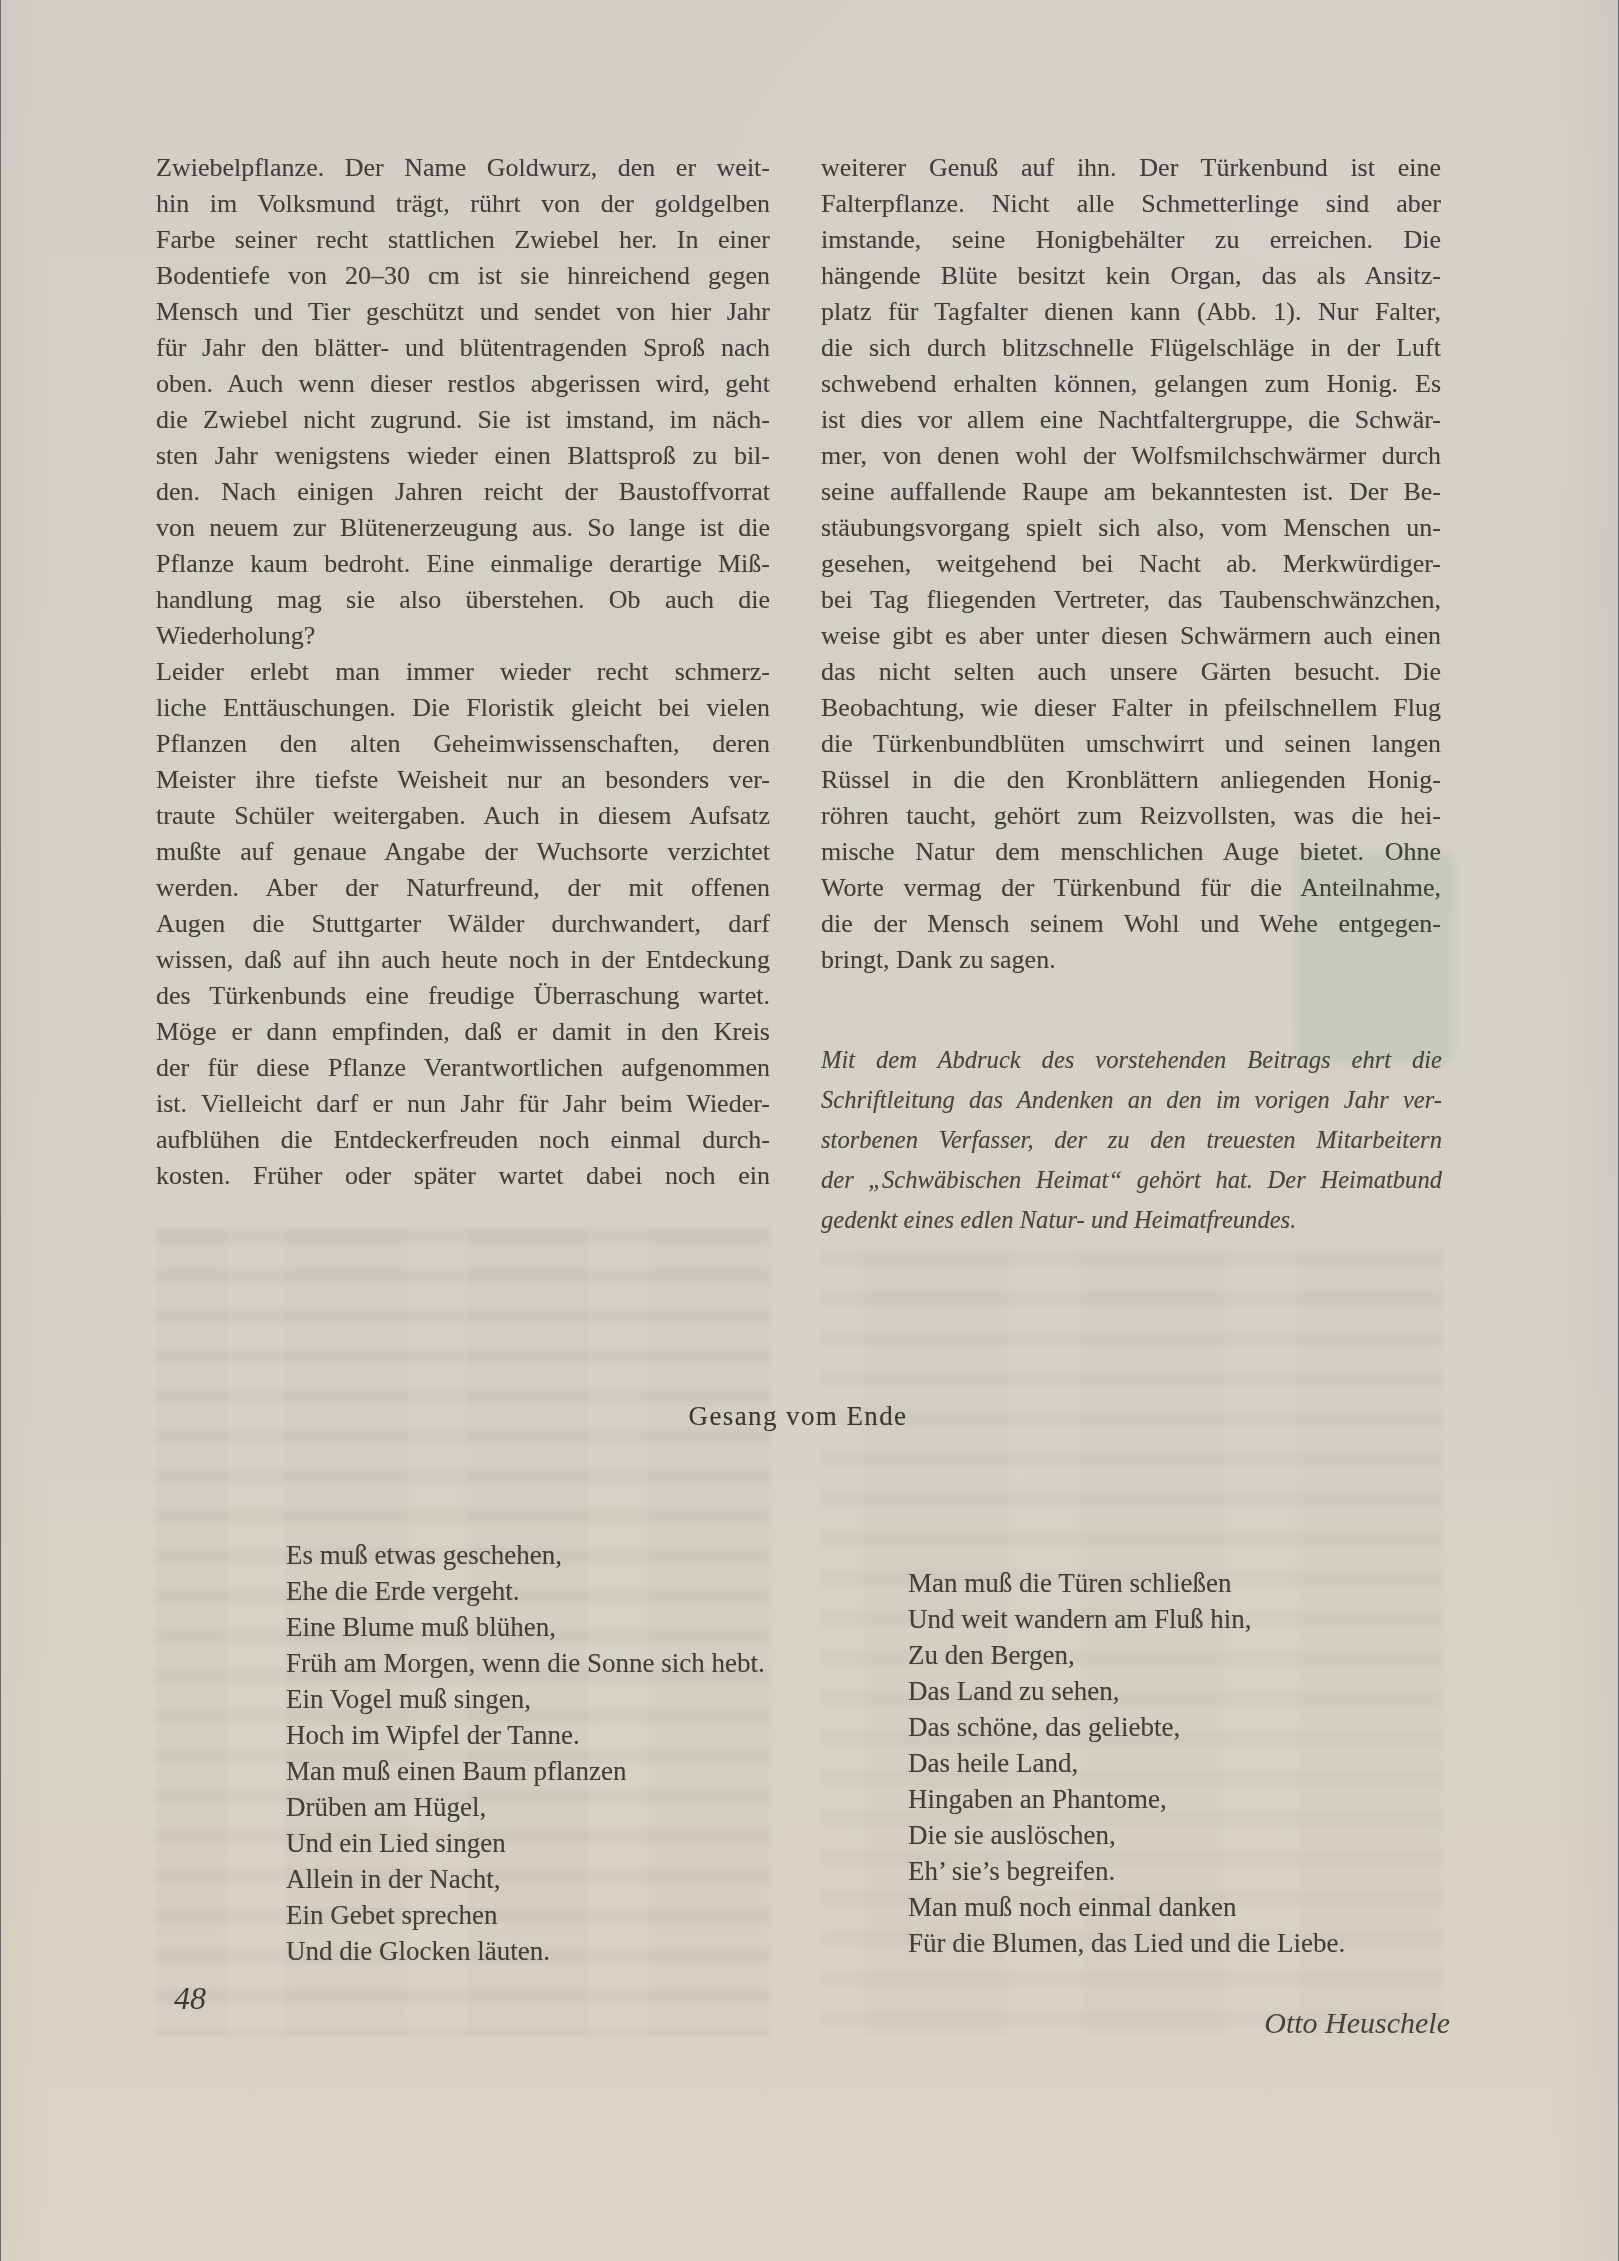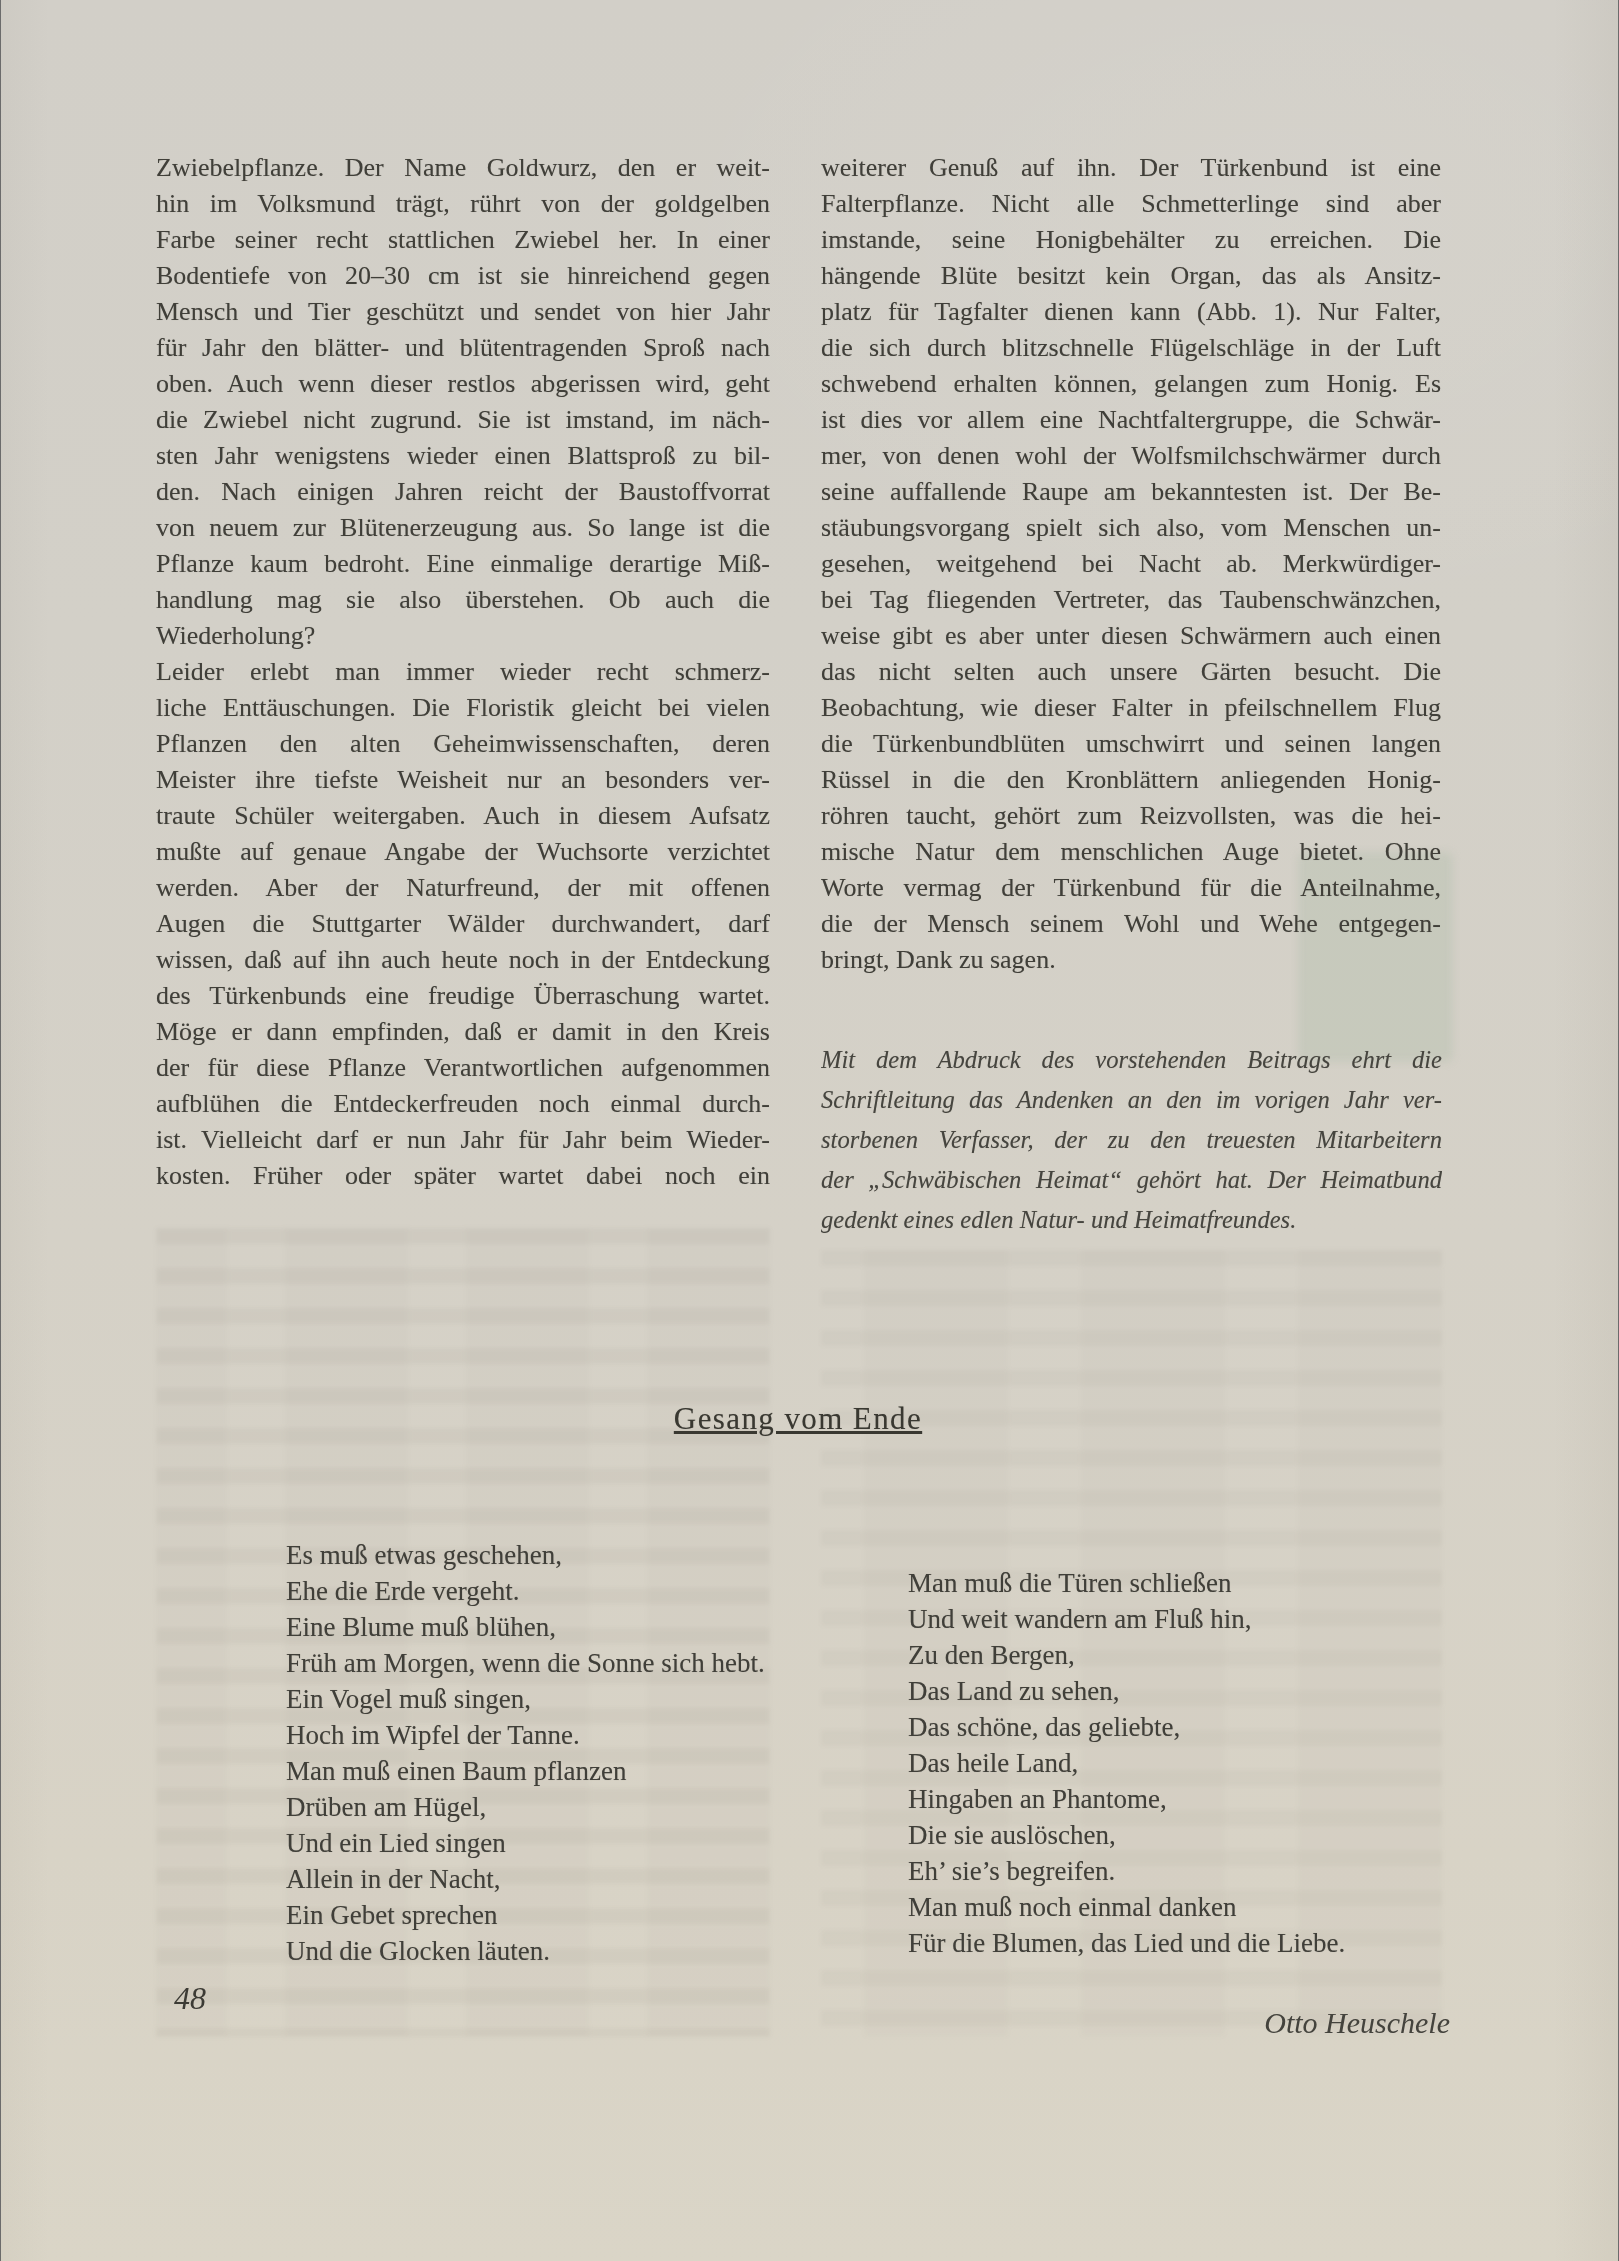--- a/index.html
+++ b/index.html
@@ -41,26 +41,25 @@
     left: 820px; top: 1040px; width: 621px;
     font-size: 24.6px; font-style: italic; color: #46453f;
   }
   .note .line { height: 40px; line-height: 40px; }
 
   
   .poem-title {
     position: absolute;
     left: 155px; top: 1401px; width: 1284px;
     margin: 0;
-    font-size: 31px; font-weight: normal;
+    font-size: 27px; font-weight: normal;
     letter-spacing: 1.4px;
     text-align: center;
     color: #393831;
     text-shadow: 0 0 0.7px rgba(57,56,49,0.30);
-    text-decoration: underline;
   }
   .stanza { position: absolute; top: 1537px; font-size: 27px; }
   .stanza-left  { left: 285px; }
   .stanza-right { left: 907px; margin-top: 28px; }
   .poem-line {
     height: 36px; line-height: 36px;
     white-space: nowrap;
     text-shadow: 0 0 0.7px rgba(64,63,57,0.30);
   }
   .poem-author {
@@ -150,22 +149,22 @@
         <div class="line">Pflanzen den alten Geheimwissenschaften, deren</div>
         <div class="line">Meister ihre tiefste Weisheit nur an besonders ver-</div>
         <div class="line">traute Schüler weitergaben. Auch in diesem Aufsatz</div>
         <div class="line">mußte auf genaue Angabe der Wuchsorte verzichtet</div>
         <div class="line">werden. Aber der Naturfreund, der mit offenen</div>
         <div class="line">Augen die Stuttgarter Wälder durchwandert, darf</div>
         <div class="line">wissen, daß auf ihn auch heute noch in der Entdeckung</div>
         <div class="line">des Türkenbunds eine freudige Überraschung wartet.</div>
         <div class="line">Möge er dann empfinden, daß er damit in den Kreis</div>
         <div class="line">der für diese Pflanze Verantwortlichen aufgenommen</div>
+        <div class="line">ist. Vielleicht darf er nun Jahr für Jahr beim Wieder-</div>
         <div class="line">aufblühen die Entdeckerfreuden noch einmal durch-</div>
-        <div class="line">ist. Vielleicht darf er nun Jahr für Jahr beim Wieder-</div>
         <div class="line">kosten. Früher oder später wartet dabei noch ein</div>
       </div>
     </div>
 
   <div class="col col-right">
       <div class="para">
         <div class="line">weiterer Genuß auf ihn. Der Türkenbund ist eine</div>
         <div class="line">Falterpflanze. Nicht alle Schmetterlinge sind aber</div>
         <div class="line">imstande, seine Honigbehälter zu erreichen. Die</div>
         <div class="line">hängende Blüte besitzt kein Organ, das als Ansitz-</div>

